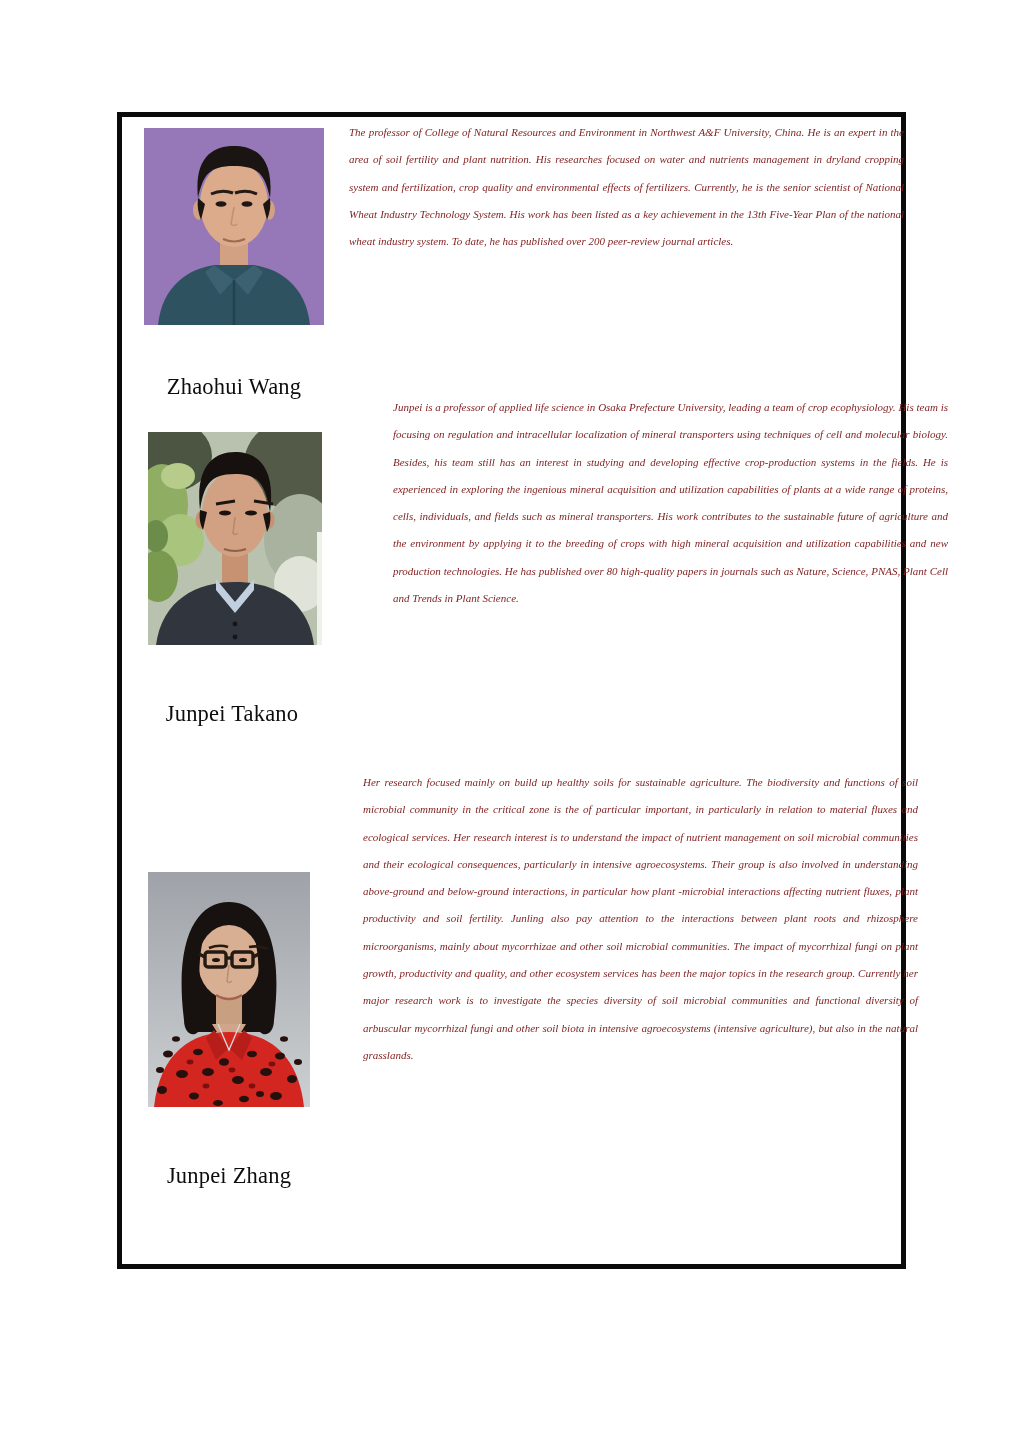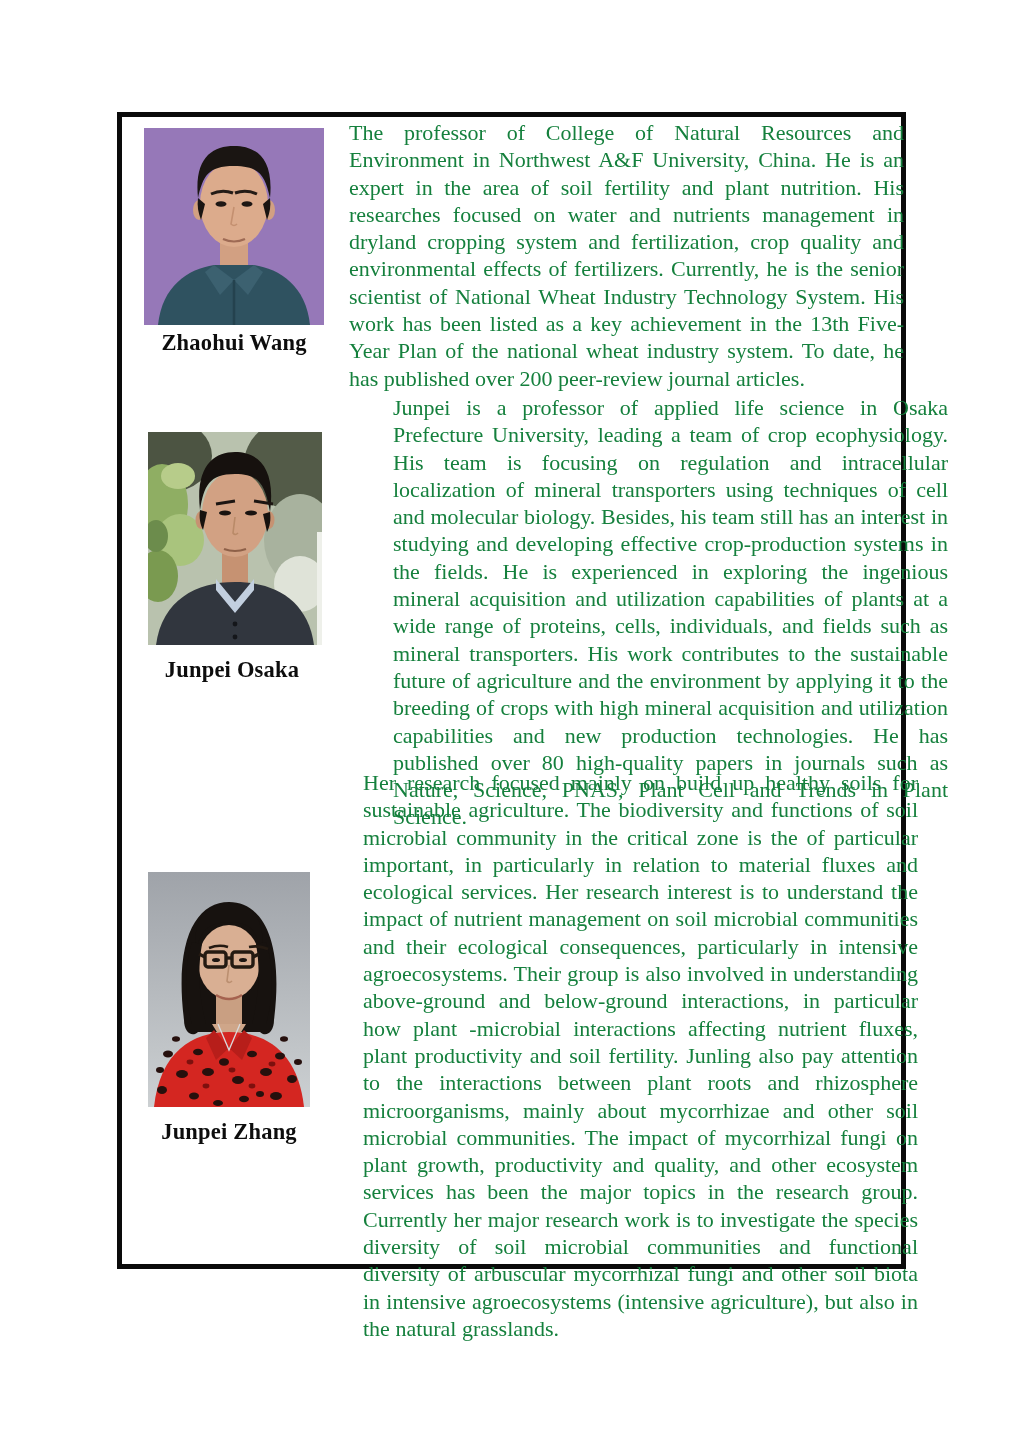--- a/index.html
+++ b/index.html
@@ -14,29 +14,29 @@
     position:absolute;left:117px;top:112px;width:789px;height:1157px;
     border:5px solid #0a0a0a;box-sizing:border-box;background:#ffffff;
   }
   .photo{position:absolute;overflow:hidden;}
   .photo svg{display:block;}
   .photo-1{left:139px;top:123px;width:180px;height:197px;}
   .photo-2{left:143px;top:427px;width:174px;height:213px;}
   .photo-3{left:143px;top:867px;width:162px;height:235px;}
   .caption{
     position:absolute;width:200px;text-align:center;
-    font-weight:bold;font-size:22.5px;color:#0d0d0d;letter-spacing:0.2px;
+    font-weight:normal;font-size:22.5px;color:#0d0d0d;letter-spacing:0.2px;margin-top:44px;
   }
   .caption-1{left:129px;top:325px;}
   .caption-2{left:127px;top:652px;}
   .caption-3{left:124px;top:1114px;}
   .bio{
     position:absolute;width:555px;
-    font-size:22px;line-height:27.3px;color:#15803d;
-    text-align:justify;text-justify:inter-word;
+    font-size:11px;line-height:27.3px;color:#7f1d1d;
+    text-align:justify;text-justify:inter-word;font-style:italic;
   }
   .bio-1{left:344px;top:114px;}
   .bio-2{left:344px;top:389px;}
   .bio-3{left:344px;top:764px;}
 </style>
 </head>
 <body>
 
 <div class="page">
   <div class="frame">
@@ -116,21 +116,21 @@
 
         <ellipse cx="77" cy="81" rx="6" ry="2.4" fill="#191310"></ellipse>
         <ellipse cx="103" cy="81" rx="6" ry="2.4" fill="#191310"></ellipse>
 
         <path d="M87,85 L85,101 q2,3 5,0" stroke="#b98a68" stroke-width="1.6" fill="none"></path>
 
         <path d="M76,117 q11,4 22,0" stroke="#8e6048" stroke-width="2.2" fill="none"></path>
       </svg>
     </div>
     <div class="caption caption-2" style="left:10px;top:540px;">
-      <span>Junpei Osaka</span>
+      <span>Junpei Takano</span>
     </div>
     <div class="bio bio-2" style="left:227px;top:277px;margin-left:44px;">
       <span>Junpei is a professor of applied life science in Osaka Prefecture University, leading a team of crop ecophysiology. His team is focusing on regulation and intracellular localization of mineral transporters using techniques of cell and molecular biology. Besides, his team still has an interest in studying and developing effective crop-production systems in the fields. He is experienced in exploring the ingenious mineral acquisition and utilization capabilities of plants at a wide range of proteins, cells, individuals, and fields such as mineral transporters. His work contributes to the sustainable future of agriculture and the environment by applying it to the breeding of crops with high mineral acquisition and utilization capabilities and new production technologies. He has published over 80 high-quality papers in journals such as Nature, Science, PNAS, Plant Cell and Trends in Plant Science.</span>
     </div>
 
     <div class="photo photo-3" style="left:26px;top:755px;">
       <svg width="162" height="235" viewBox="0 0 162 235">
         <defs>
           <linearGradient id="bg3" x1="0" y1="0" x2="0" y2="1">
             <stop offset="0" stop-color="#9fa3a9"></stop>

